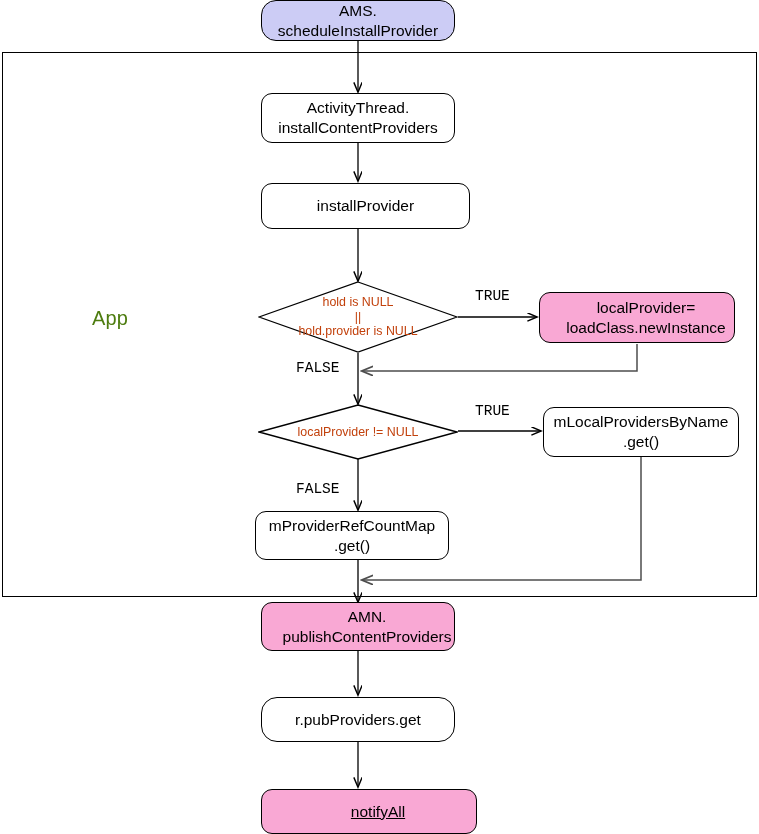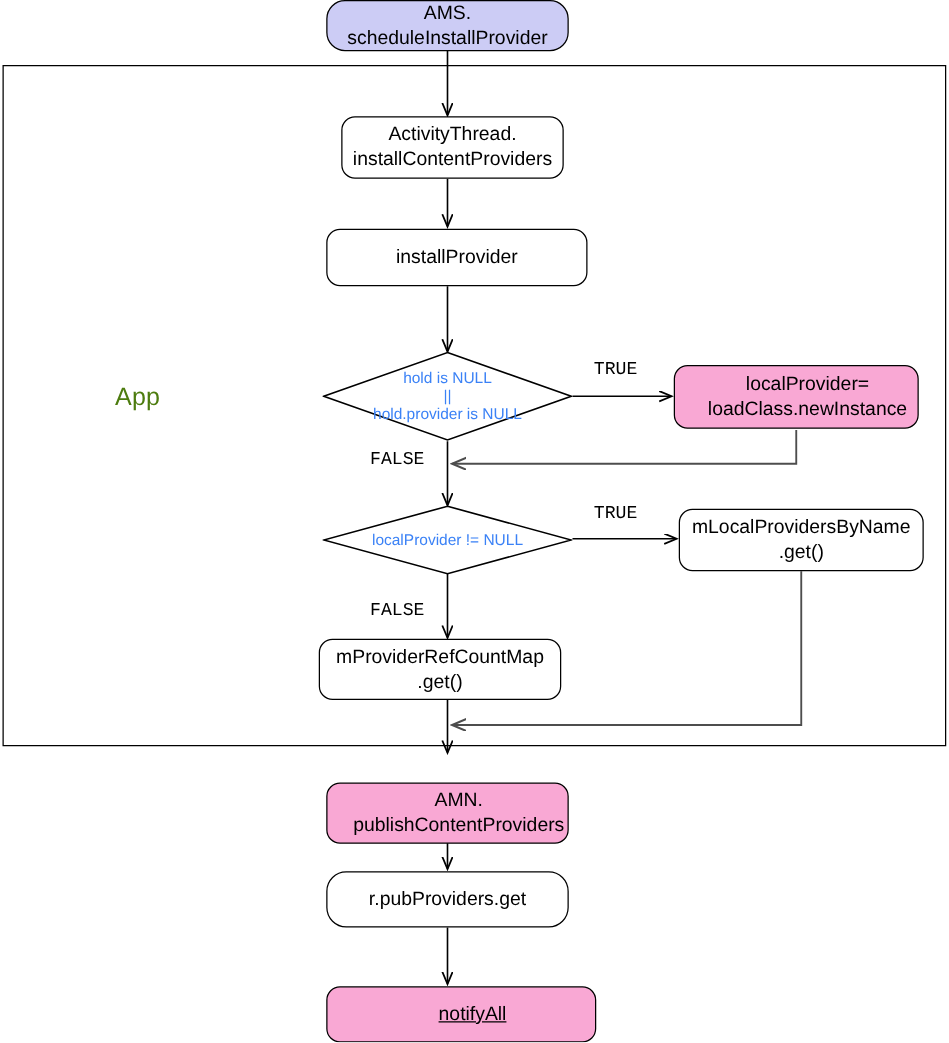--- a/index.html
+++ b/index.html
@@ -71,21 +71,21 @@
     top: 0;
     width: 100%;
     height: 100%;
     display: flex;
     flex-direction: column;
     align-items: center;
     justify-content: center;
     text-align: center;
     font-size: 13.2px;
     line-height: 1.18;
-    color: #3b82f6;
+    color: #c2410c;
     white-space: pre-line;
     pointer-events: none;
   }
   .diamond-label.small { font-size: 12.4px; }
   .edge-label {
     position: absolute;
     font-size: 14.5px;
     color: #000000;
     white-space: nowrap;
     font-family: Liberation Mono, monospace;
@@ -136,21 +136,21 @@
       <path d="M641,457 L641,580 L362,580" marker-end="url(#arrowGray)"></path>
     </g>
   </svg>
 
   <div class="group-box" style="left:2px; top:52px; width:755px; height:545px;"></div>
   <div class="group-label" style="left:92px; top:307px;">App</div>
 
   <div class="node purple" style="left:261px; top:0px; width:194px; height:41px;border-radius:15px;">AMS.
 scheduleInstallProvider</div>
 
-  <div class="node" style="left:261px; top:93px; width:178px; height:50px;margin-left:12px;">ActivityThread.
+  <div class="node" style="left:261px; top:93px; width:194px; height:50px;">ActivityThread.
 installContentProviders</div>
 
   <div class="node" style="left:261px; top:183px; width:209px; height:46px;">installProvider</div>
 
   <div class="diamond-wrap" style="left:258px; top:281px; width:200px; height:72px;">
     <svg width="200" height="72" viewBox="0 0 200 72" xmlns="http://www.w3.org/2000/svg">
       <polygon points="100,1 199,36 100,71 1,36" fill="#ffffff" stroke="#000000" stroke-width="1.3"></polygon>
     </svg>
     <div class="diamond-label small">hold is NULL
 ||
@@ -166,21 +166,21 @@
     </svg>
     <div class="diamond-label small">localProvider != NULL</div>
   </div>
 
   <div class="node" style="left:543px; top:407px; width:196px; height:50px;">mLocalProvidersByName
 .get()</div>
 
   <div class="node" style="left:255px; top:511px; width:194px; height:49px;">mProviderRefCountMap
 .get()</div>
 
-  <div class="node pink" style="left:261px; top:602px; width:194px; height:49px;margin-top:24px;">AMN.
+  <div class="node pink" style="left:261px; top:602px; width:194px; height:49px;">AMN.
 publishContentProviders</div>
 
   <div class="node" style="left:261px; top:697px; width:194px; height:45px;border-radius:16px;">r.pubProviders.get</div>
 
   <div class="node pink" style="left:261px; top:789px; width:216px; height:45px;text-decoration:underline;">notifyAll</div>
 
   <div class="edge-label" style="left:475px; top:288px;">TRUE</div>
 
   <div class="edge-label" style="left:296px; top:360px;">FALSE</div>
 

